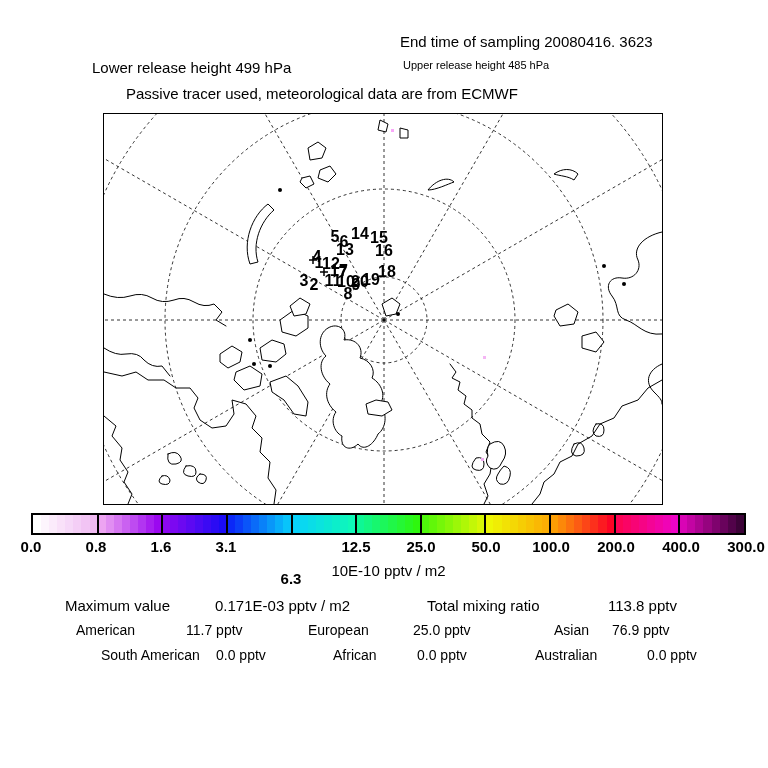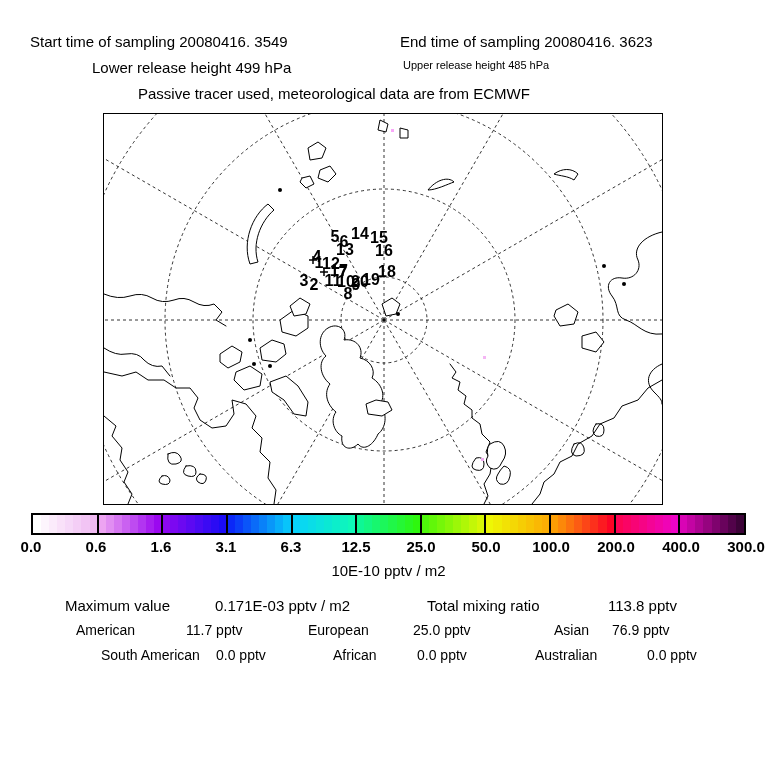--- a/index.html
+++ b/index.html
@@ -4,21 +4,21 @@
 <style>
   html,body{margin:0;padding:0;background:#fff;}
   .page{position:relative;width:768px;height:768px;background:#ffffff;overflow:hidden;
         font-family:"Liberation Sans",sans-serif;color:#000;}
   .abs{position:absolute;white-space:nowrap;}
   .title{left:22px;top:6px;font-size:16px;font-weight:bold;}
   .l2a{left:30px;top:33px;font-size:15px;}
   .l2b{left:400px;top:33px;font-size:15px;}
   .l3a{left:92px;top:59px;font-size:15px;}
   .l3b{left:403px;top:59px;font-size:11px;}
-  .l4{left:126px;top:85px;font-size:15px;margin-left:12px;}
+  .l4{left:126px;top:85px;font-size:15px;}
 
   .map-frame{position:absolute;left:103px;top:113px;width:560px;height:392px;
              border:1.5px solid #000;box-sizing:border-box;background:#fff;}
   .map-frame svg{position:absolute;left:0;top:0;width:100%;height:100%;}
   .pts{position:absolute;left:0;top:0;width:100%;height:100%;}
   .rpt{position:absolute;transform:translate(-50%,-50%);font-size:16px;font-weight:bold;
        line-height:1;color:#000;}
   .speck{position:absolute;width:3px;height:3px;}
 
   .cbar{position:absolute;left:31px;top:513px;width:715px;height:22px;
@@ -43,21 +43,20 @@
   .coast{fill:none;stroke:#000;stroke-width:1;stroke-linejoin:round;stroke-linecap:round;}
   .island{fill:#fff;stroke:#000;stroke-width:1;stroke-linejoin:round;}
   .idot{fill:#000;stroke:none;}
   .grat{fill:none;stroke:#000;stroke-width:0.8;stroke-dasharray:3 3;}
 </style>
 </head>
 <body>
 
 <div class="page">
 
-  <div class="abs l2a">Start time of sampling 20080416.  3549</div>
   <div class="abs l2b">End time of sampling 20080416.  3623</div>
   <div class="abs l3a">Lower release height  499 hPa</div>
   <div class="abs l3b">Upper release height  485 hPa</div>
   <div class="abs l4">Passive tracer used, meteorological data are from ECMWF</div>
 
   <div class="map-frame">
     <svg viewBox="0 0 558 390">
 
       <g class="grat">
         <circle cx="280" cy="206" r="43"></circle>
@@ -270,24 +269,24 @@
       <div class="cbar-sep" style="left: 36.3636%;"></div>
       <div class="cbar-sep" style="left: 45.4545%;"></div>
       <div class="cbar-sep" style="left: 54.5455%;"></div>
       <div class="cbar-sep" style="left: 63.6364%;"></div>
       <div class="cbar-sep" style="left: 72.7273%;"></div>
       <div class="cbar-sep" style="left: 81.8182%;"></div>
       <div class="cbar-sep" style="left: 90.9091%;"></div>
     </div>
   <div class="cticks" id="cticks">
       <span class="ctick" style="left: 0%;">0.0</span>
-      <span class="ctick" style="left: 9.09091%;">0.6</span>
+      <span class="ctick" style="left: 9.09091%;">0.8</span>
       <span class="ctick" style="left: 18.1818%;">1.6</span>
       <span class="ctick" style="left: 27.2727%;">3.1</span>
-      <span class="ctick" style="left: 36.3636%;">6.3</span>
+      <span class="ctick" style="left: 36.3636%; margin-top: 32px;">6.3</span>
       <span class="ctick" style="left: 45.4545%;">12.5</span>
       <span class="ctick" style="left: 54.5455%;">25.0</span>
       <span class="ctick" style="left: 63.6364%;">50.0</span>
       <span class="ctick" style="left: 72.7273%;">100.0</span>
       <span class="ctick" style="left: 81.8182%;">200.0</span>
       <span class="ctick" style="left: 90.9091%;">400.0</span>
       <span class="ctick" style="left: 100%;">300.0</span>
     </div>
   <div class="abs cunit">10E-10 pptv / m2</div>
 

